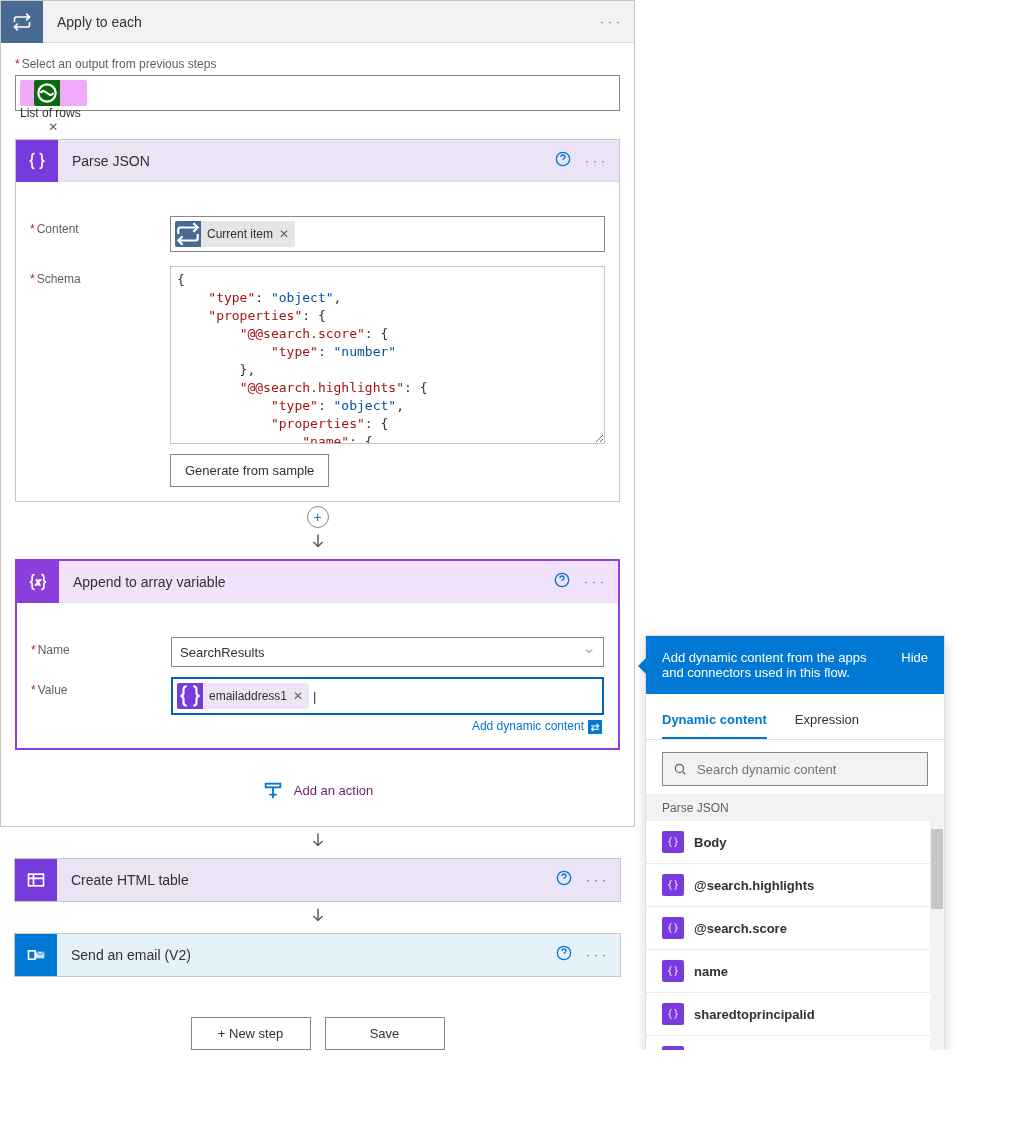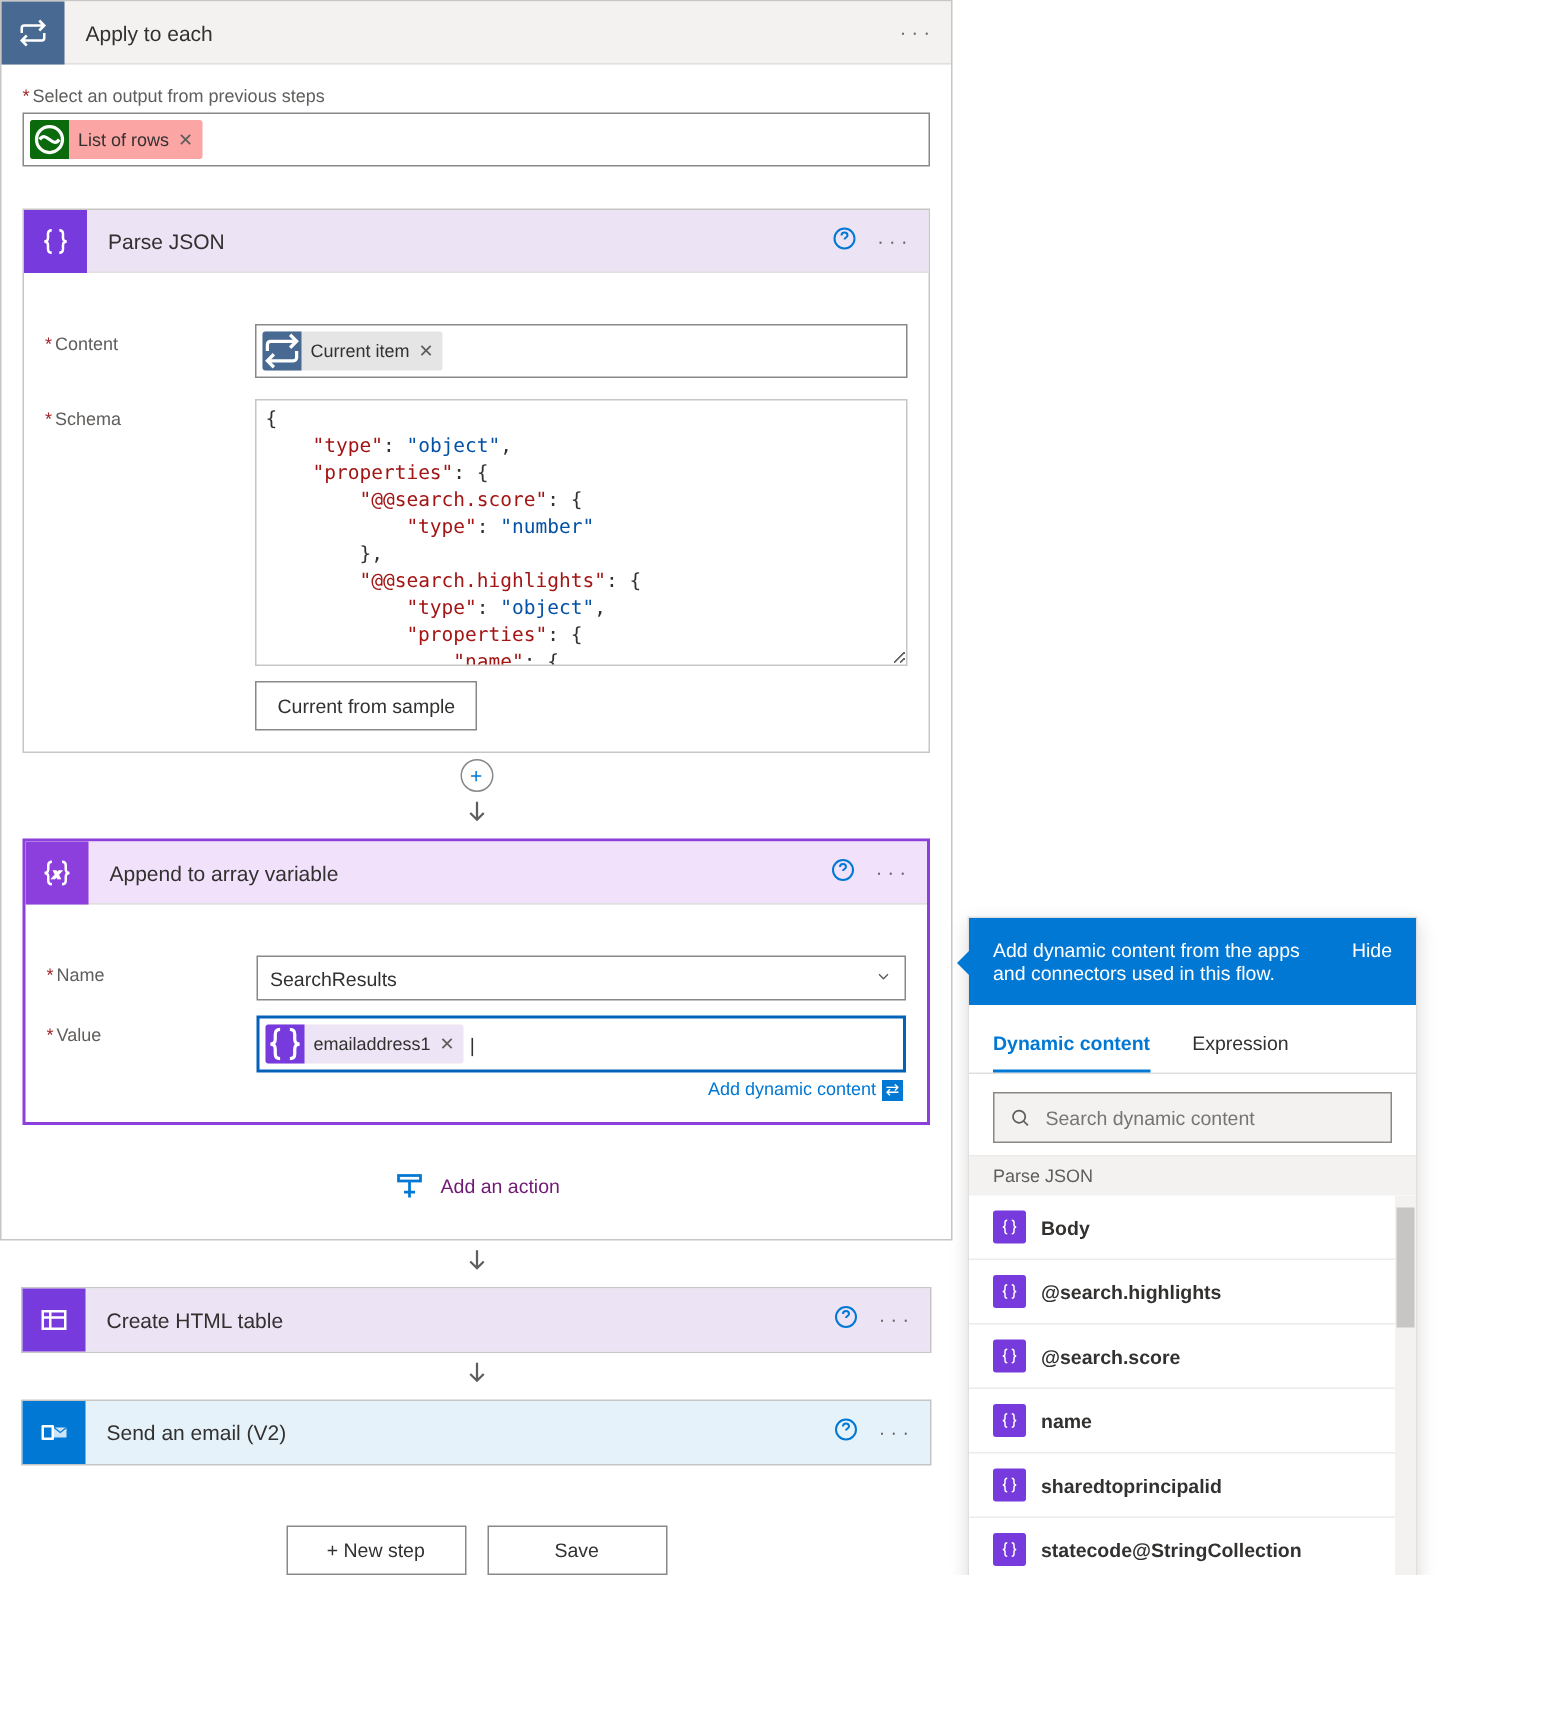--- a/index.html
+++ b/index.html
@@ -63,21 +63,21 @@
     padding-right:6px;
     margin-right:4px;
   }
   .token .chip-icon {
     width:26px; height:26px;
     display:flex; align-items:center; justify-content:center;
     margin-right:6px;
     border-radius:2px 0 0 2px;
   }
   .token .x { margin-left:6px; color:#605e5c; cursor:pointer; }
-  .tok-green-bg { background:#fca5a5; }
+  .tok-green-bg { background:#f0abfc;flex-direction:column; }
   .tok-blue-bg  { background:#e5e5e5; }
   .tok-purple-bg{ background:#ede5f5; }
 
   .form-row { display:flex; align-items:flex-start; margin-top:20px; }
   .form-label { width:140px; padding-top:6px; }
 
   .schema-box {
     border:1px solid #c8c6c4;
     height:178px;
     width:100%;
@@ -131,21 +131,21 @@
   .add-action {
     display:flex; align-items:center; justify-content:center;
     gap:10px; color:#701a75; padding:30px 0 10px;
   }
 
   .footer-btns { display:flex; gap:14px; justify-content:center; margin-top:40px; }
 
   
   .popover {
     position:absolute;
-    left:645px; top:611px;
+    left:645px; top:635px;
     width:300px;
     border:1px solid #e1dfdd;
     box-shadow:0 4px 12px rgba(0,0,0,.15);
     background:#fff;
   }
   .pop-arrow{
     position:absolute; left:-8px; top:20px;
     width:0;height:0;
     border-top:10px solid transparent;
     border-bottom:10px solid transparent;
@@ -264,21 +264,21 @@
     <span class="j-key">"type"</span>: <span class="j-str">"object"</span>,
     <span class="j-key">"properties"</span>: {
         <span class="j-key">"@@search.score"</span>: {
             <span class="j-key">"type"</span>: <span class="j-str">"number"</span>
         },
         <span class="j-key">"@@search.highlights"</span>: {
             <span class="j-key">"type"</span>: <span class="j-str">"object"</span>,
             <span class="j-key">"properties"</span>: {
                 <span class="j-key">"name"</span>: {</div>
               <div style="margin-top:10px;">
-                <button class="btn-outline">Current from sample</button>
+                <button class="btn-outline">Generate from sample</button>
               </div>
             </div>
           </div>
         </div>
       </div>
 
       <div style="text-align:center; margin-top:4px;">
         <div class="plus-circle">+</div>
       </div>
       <div class="arrow-down">

